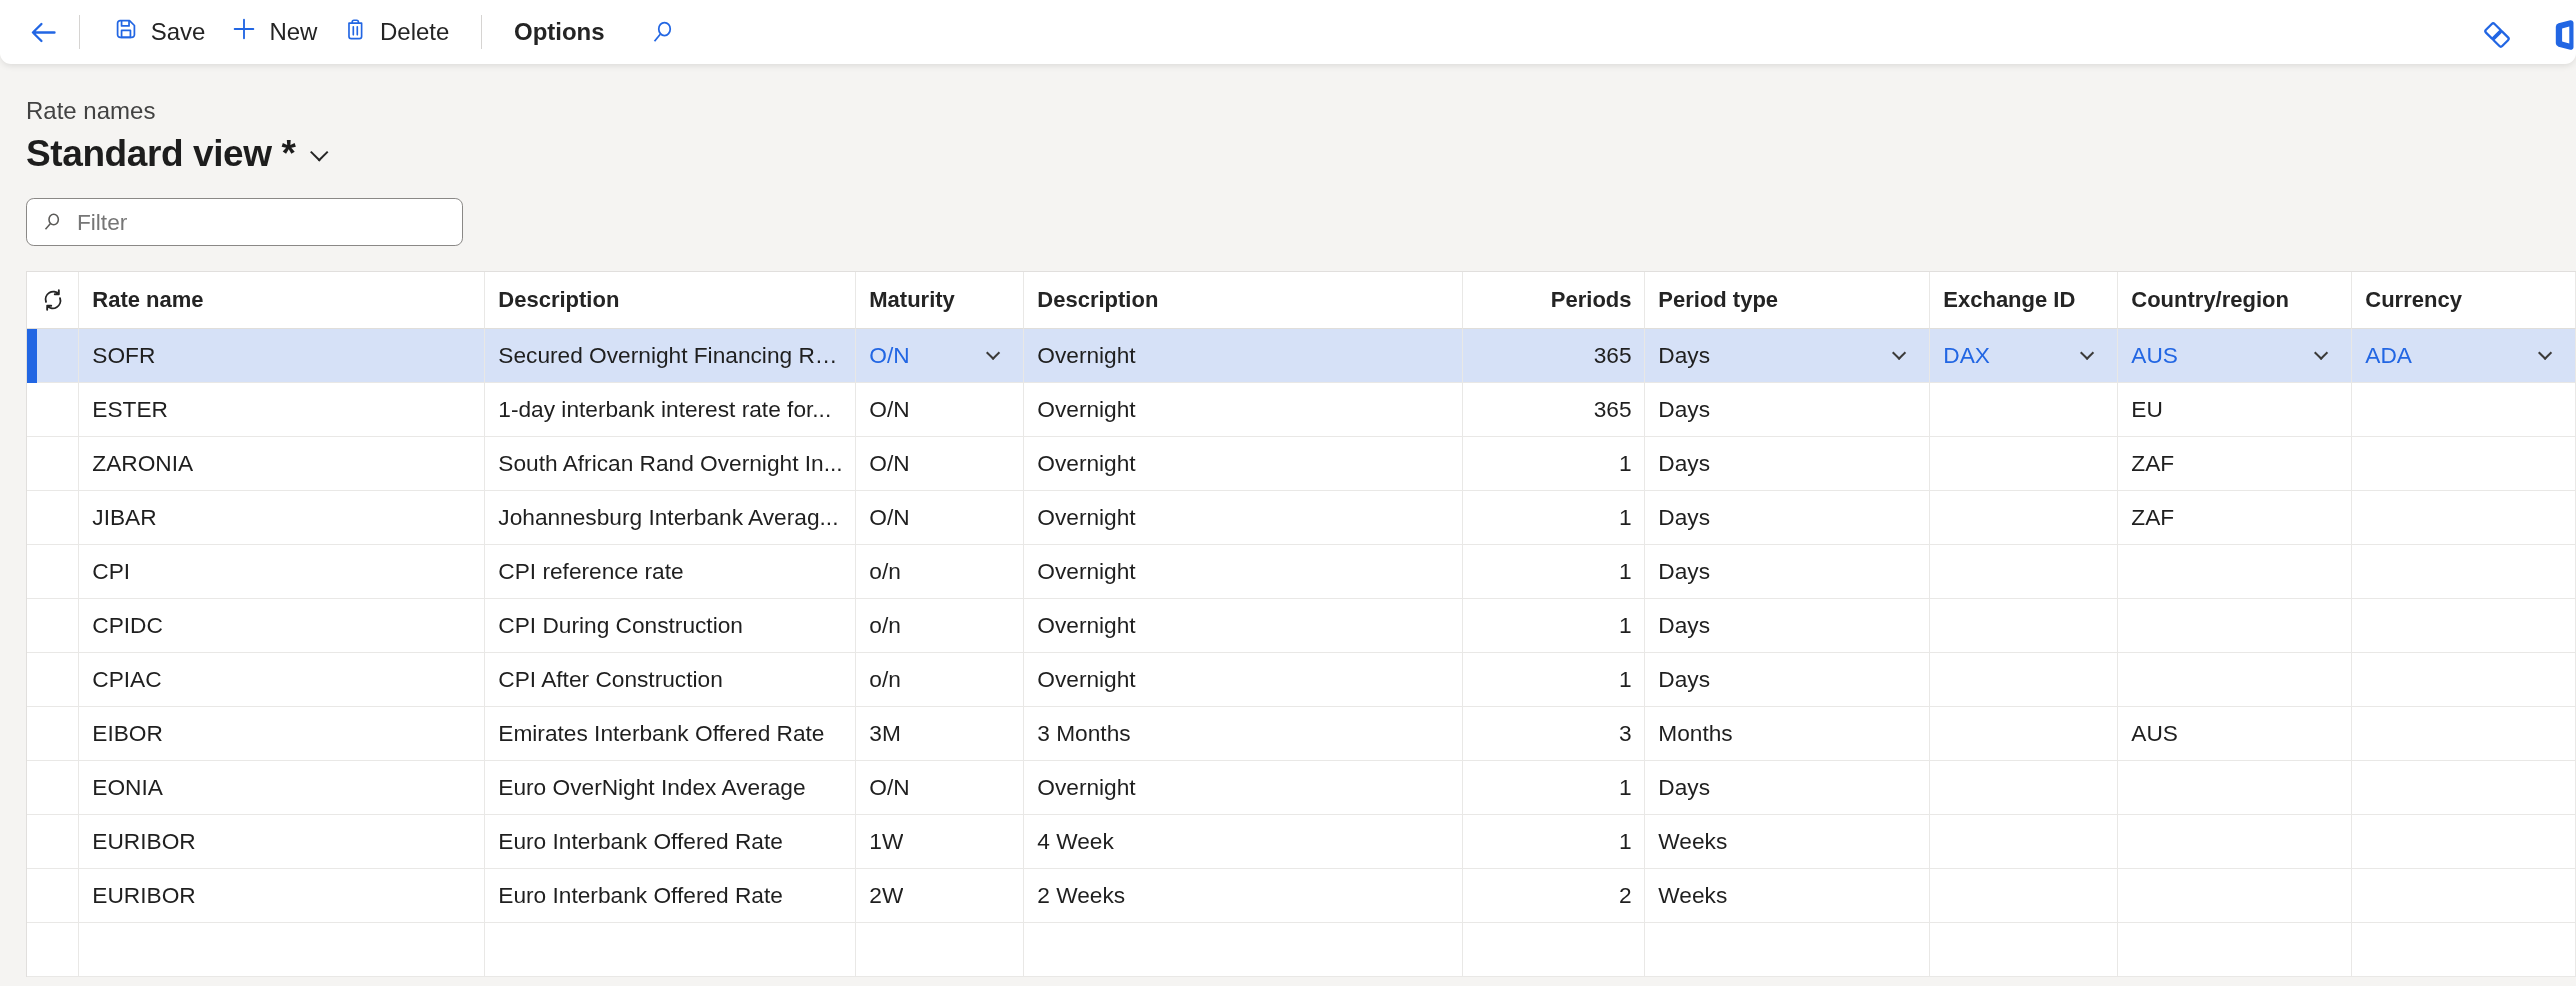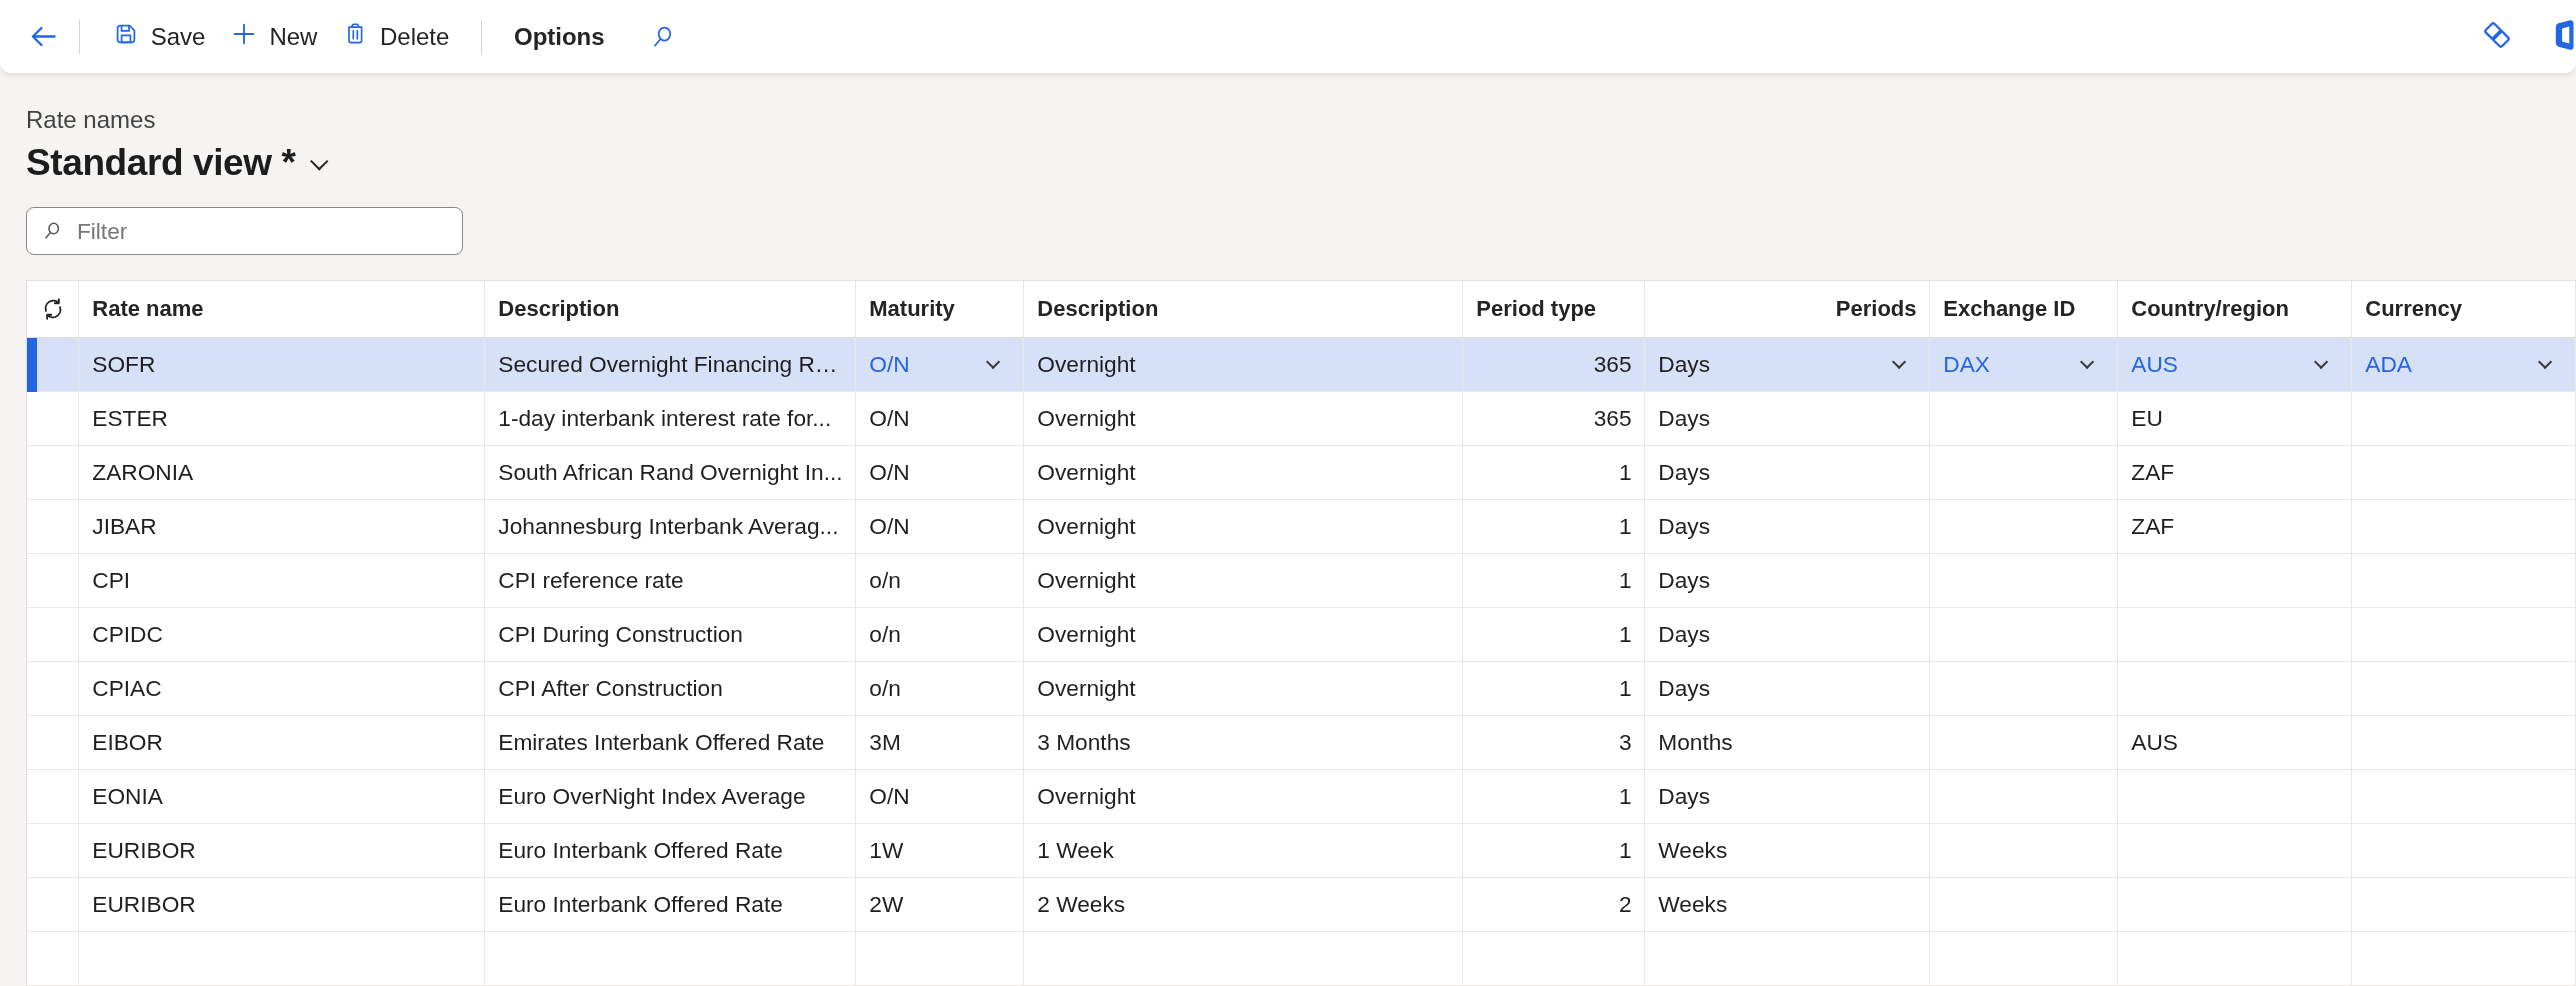--- a/index.html
+++ b/index.html
@@ -3,21 +3,21 @@
 <meta charset="utf-8">
 <style>
   * { margin:0; padding:0; box-sizing:border-box; }
   html,body { width:2576px; height:986px; overflow:hidden; }
   body {
     font-family:"Liberation Sans","DejaVu Sans",sans-serif;
     background:#f5f4f2; color:#242424;
   }
   
   .toolbar {
-    position:relative; height:73px; background:#ffffff;
+    position:relative; height:64px; background:#ffffff;
     border-radius:0 0 11px 11px;
     box-shadow:0 3.1px 6.3px -1.6px rgba(0,0,0,0.10);
     display:flex; align-items:center; padding:0 26.6px; gap:0;
     overflow:hidden;
   }
   .icon-btn { background:none;border:none;cursor:pointer;display:flex;align-items:center;justify-content:center; }
   .icon-btn svg { display:block; }
   .tb-sep { width:1.6px; height:34px; background:#d6d4d2; margin:0 19px; }
   .tb-btn {
     background:none;border:none;cursor:pointer;
@@ -154,22 +154,22 @@
             <svg width="28" height="28" viewBox="0 0 24 24" fill="none" stroke="#242424" stroke-width="1.6" stroke-linecap="round" stroke-linejoin="round">
               <path d="M6 13.6 A6.6 6.6 0 0 1 17 6.9 M17 3.6 V7.1 H13.5"></path>
               <path d="M18 10.4 A6.6 6.6 0 0 1 7 17.1 M7 20.4 V16.9 H10.5"></path>
             </svg>
           </button>
         </div>
         <div class="hcell">Rate name</div>
         <div class="hcell">Description</div>
         <div class="hcell">Maturity</div>
         <div class="hcell">Description</div>
+        <div class="hcell right">Periods</div>
         <div class="hcell">Period type</div>
-        <div class="hcell right">Periods</div>
         <div class="hcell">Exchange ID</div>
         <div class="hcell">Country/region</div>
         <div class="hcell">Currency</div>
       </div>
       <div class="g-row selected">
         <div class="gcell sel">
           <span class="sel-bar"></span>
         </div>
         <div class="gcell">
           <span class="txt">SOFR</span>
@@ -449,21 +449,21 @@
         <div class="gcell">
           <span class="txt">EURIBOR</span>
         </div>
         <div class="gcell">
           <span class="txt">Euro Interbank Offered Rate</span>
         </div>
         <div class="gcell">
           <span class="txt">1W</span>
         </div>
         <div class="gcell">
-          <span class="txt">1 Week</span>
+          <span class="txt">4 Week</span>
         </div>
         <div class="gcell right">
           <span class="txt">1</span>
         </div>
         <div class="gcell">
           <span class="txt">Weeks</span>
         </div>
         <div class="gcell">
           <span class="txt"></span>
         </div>

